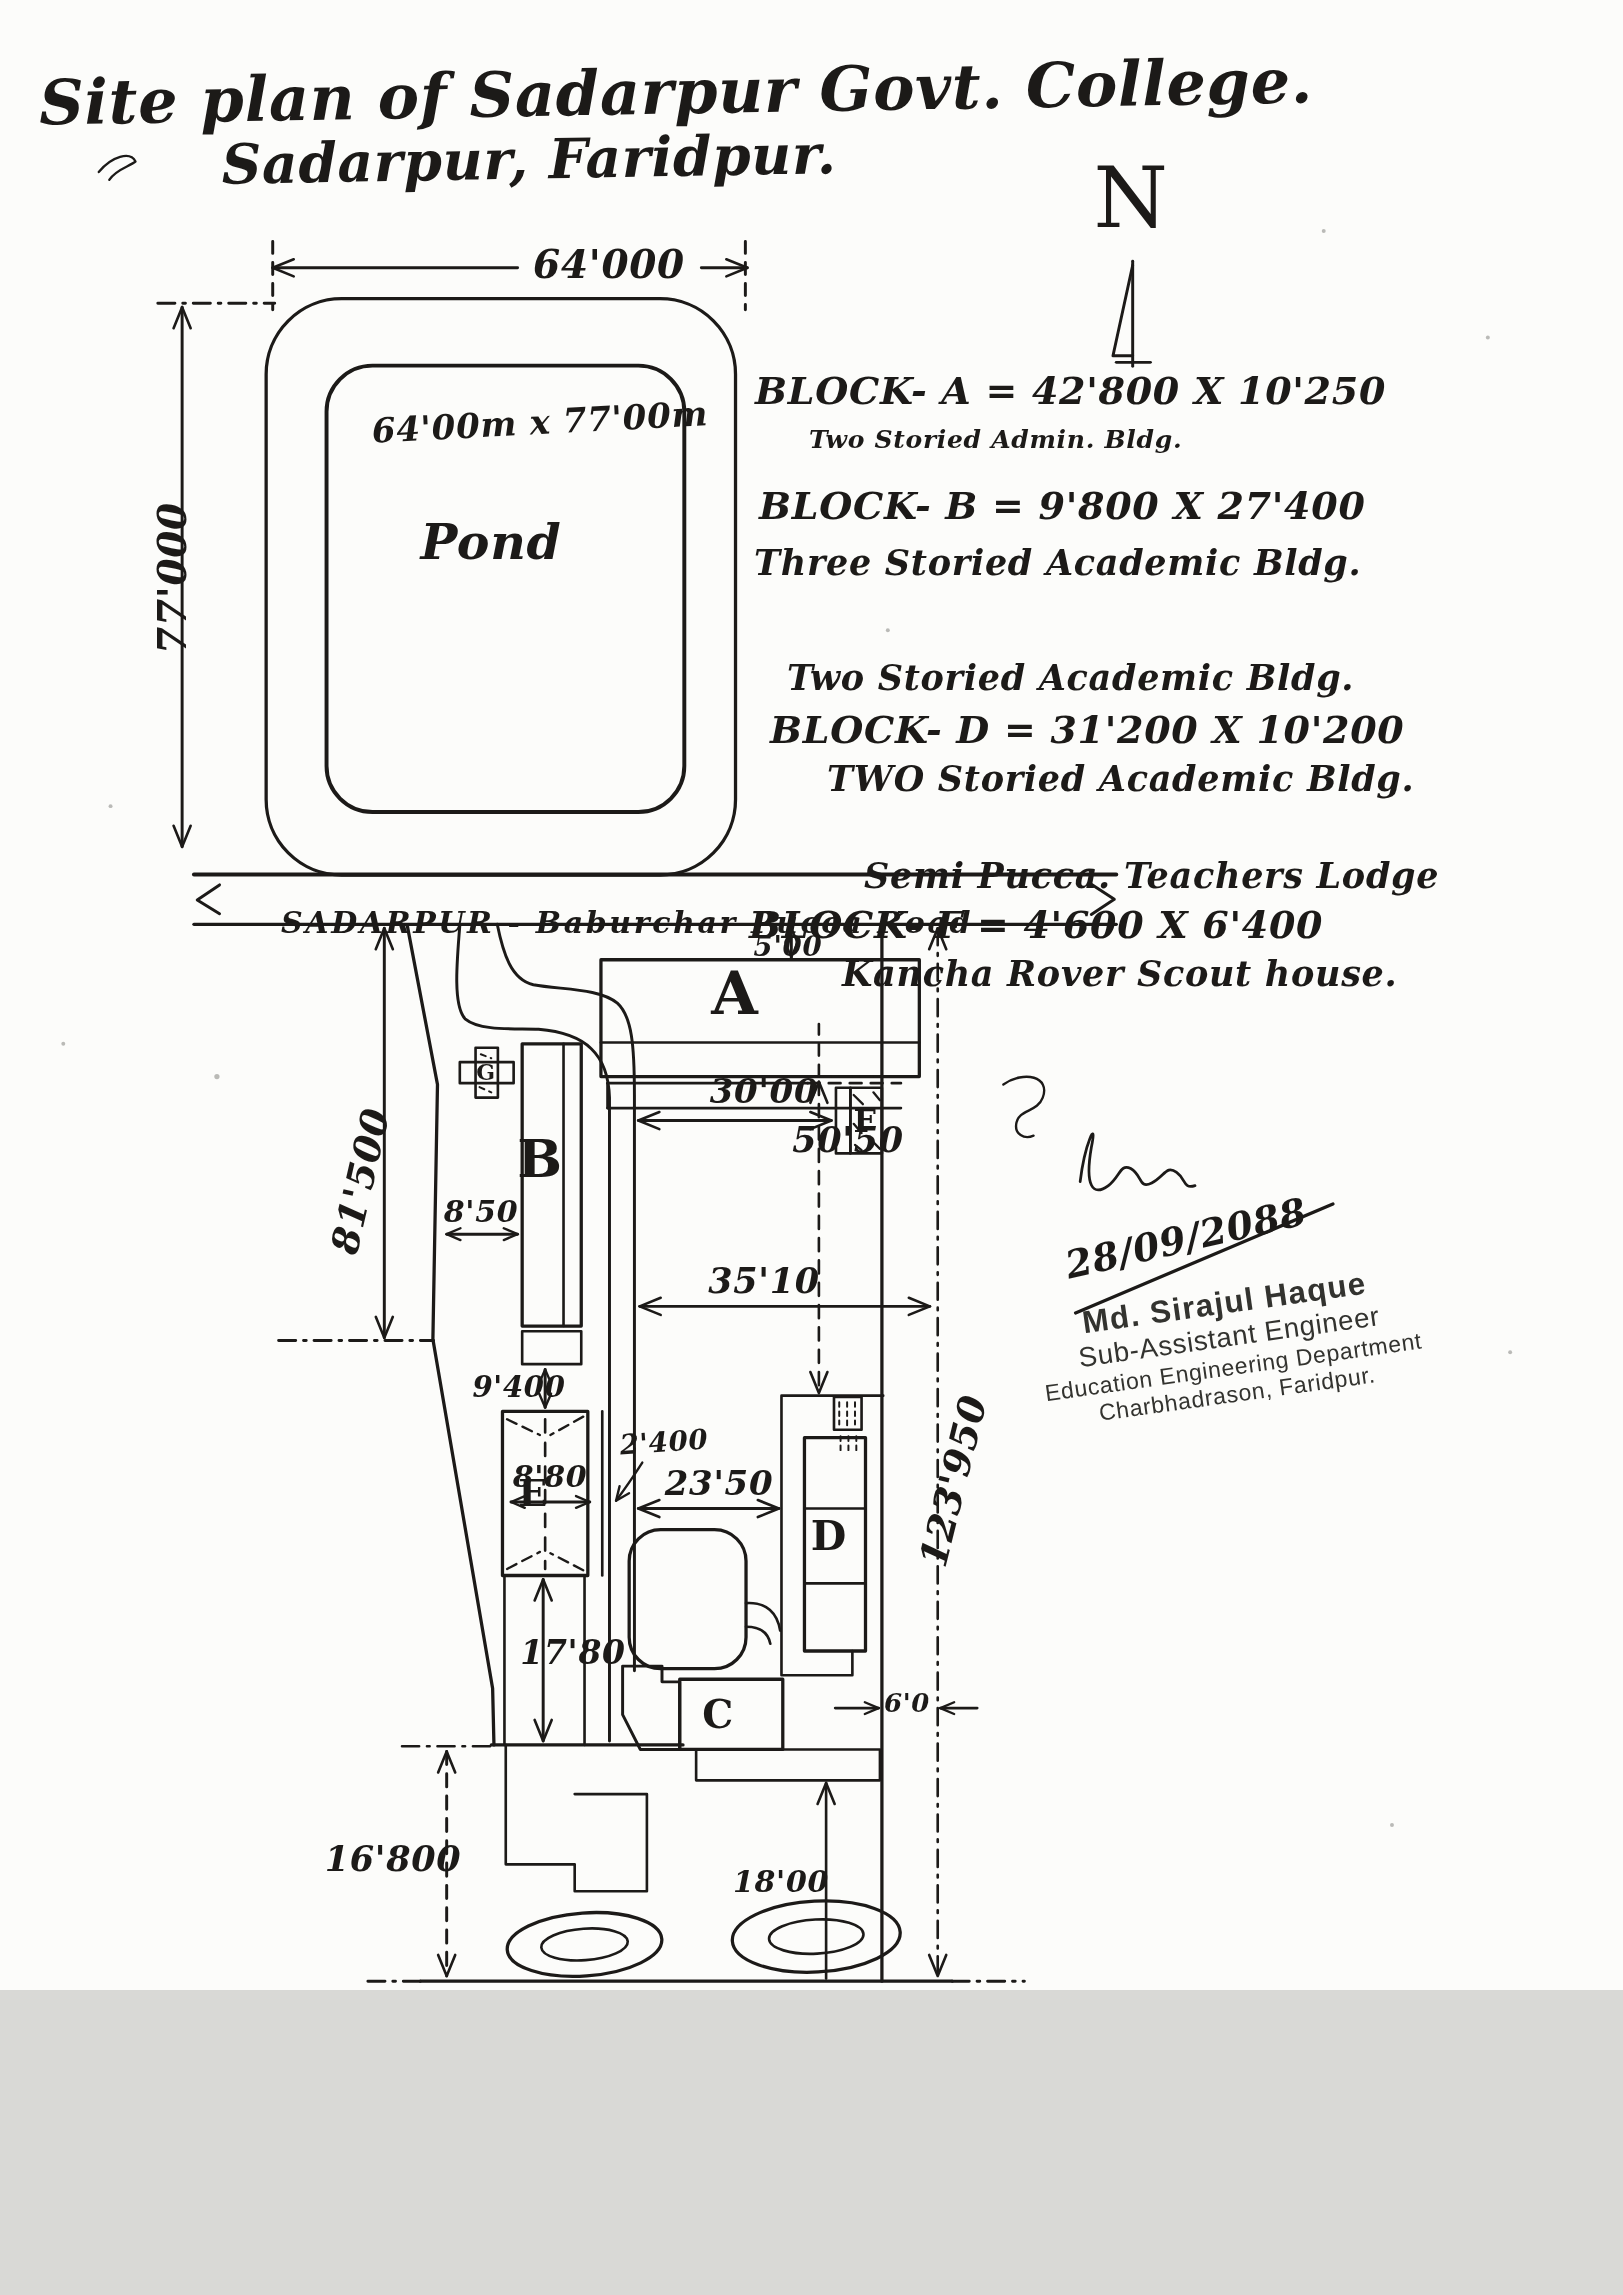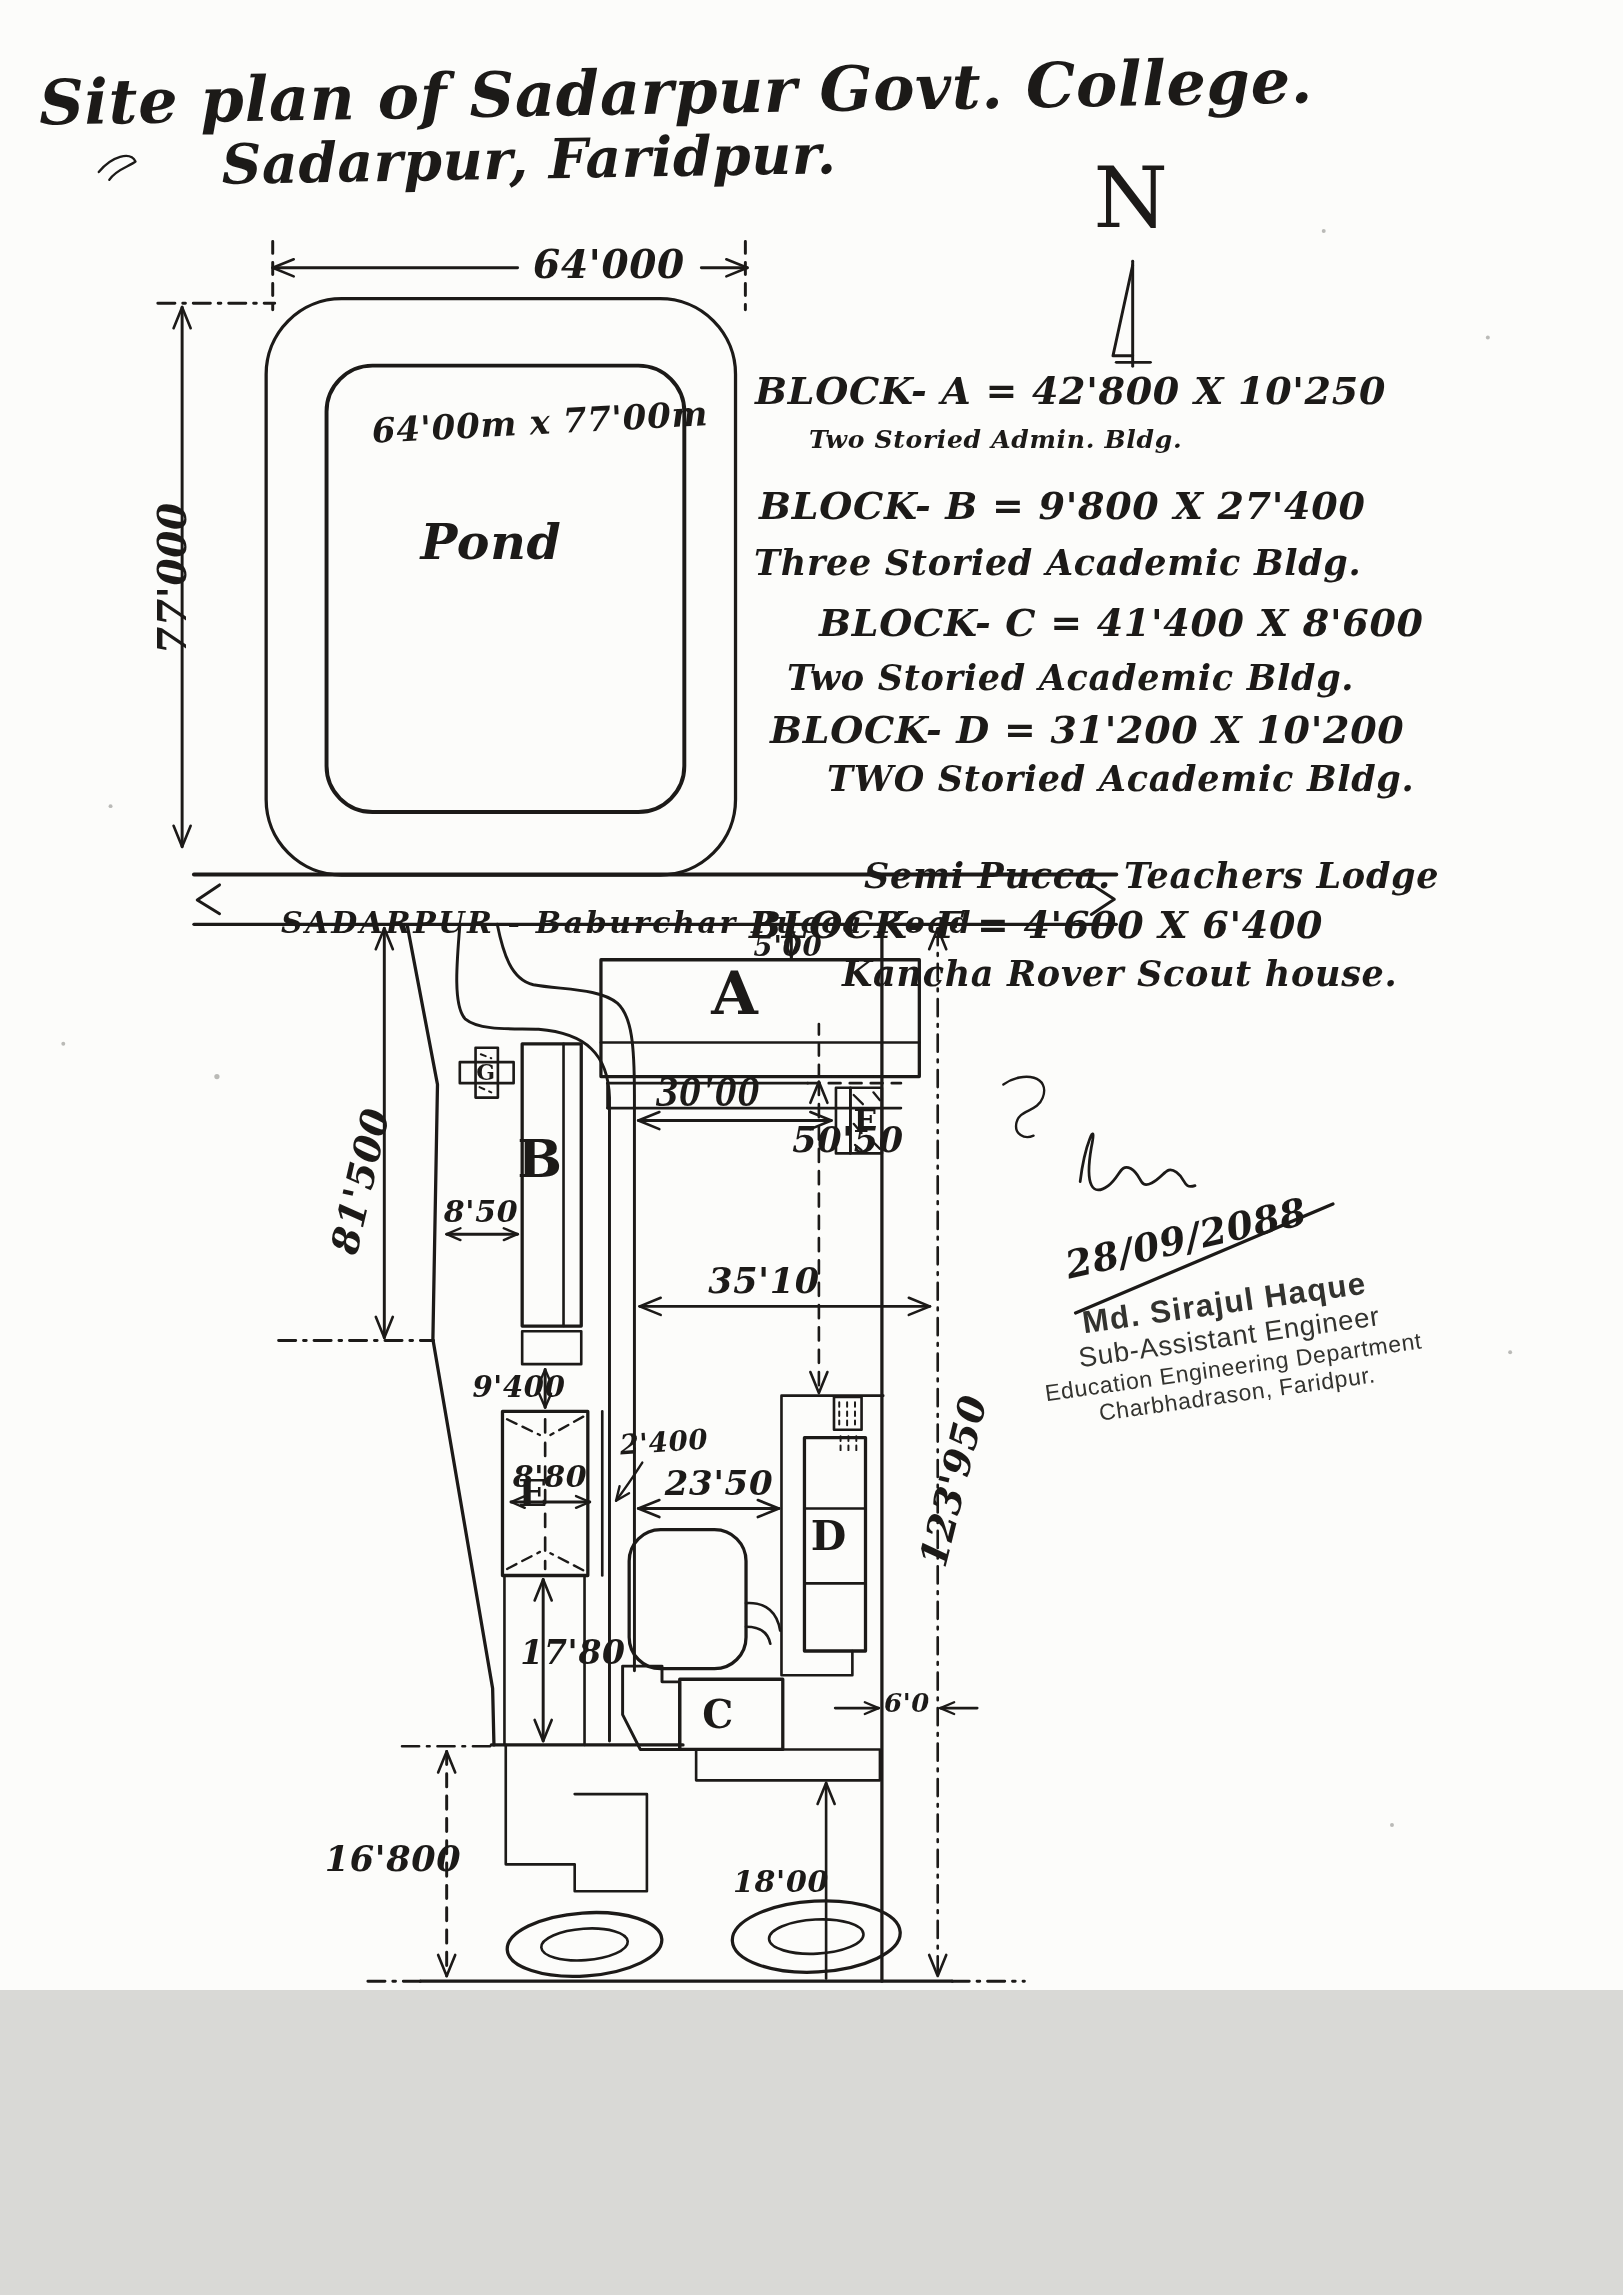--- a/index.html
+++ b/index.html
@@ -219,36 +219,35 @@
 
   <div class="lbl cap" style="left:1131px;top:197px;font-size:85px;font-weight:400;">N</div>
 
   <div class="lbl" style="left:540px;top:422px;font-size:34px;transform:translate(-50%,-50%) rotate(-3deg);">64'00m x 77'00m</div>
   <div class="lbl" style="left:491px;top:542px;font-size:49px;">Pond</div>
 
   <div class="ll" style="left:755px;top:368px;font-size:38px;">BLOCK- A = 42'800 X 10'250</div>
   <div class="ll" style="left:809px;top:425px;font-size:25px;">Two Storied Admin. Bldg.</div>
   <div class="ll" style="left:759px;top:483px;font-size:38px;">BLOCK- B = 9'800 X 27'400</div>
   <div class="ll" style="left:754px;top:542px;font-size:35px;">Three Storied Academic Bldg.</div>
-  <div class="ll" style="left:819px;top:600px;font-size:38px;">BLOCK- C = 41'400 X 8'600</div>
   <div class="ll" style="left:787px;top:657px;font-size:35px;">Two Storied Academic Bldg.</div>
   <div class="ll" style="left:770px;top:707px;font-size:38px;">BLOCK- D = 31'200 X 10'200</div>
   <div class="ll" style="left:827px;top:758px;font-size:35px;">TWO Storied Academic Bldg.</div>
   <div class="ll" style="left:864px;top:855px;font-size:35px;">Semi Pucca. Teachers Lodge</div>
   <div class="ll" style="left:749px;top:902px;font-size:38px;">BLOCK- F = 4'600 X 6'400</div>
   <div class="ll" style="left:842px;top:953px;font-size:35px;">Kancha Rover Scout house.</div>
 
   <div class="ll" style="left:281px;top:879px;font-size:30px;letter-spacing:2.6px;font-weight:700;margin-top:26px;">SADARPUR - Baburchar Pucca Road</div>
 
   <div class="lbl" style="left:609px;top:264px;font-size:39px;">64'000</div>
   <div class="lbl" style="left:172px;top:578px;font-size:39px;transform:translate(-50%,-50%) rotate(-90deg);">77'000</div>
   <div class="lbl" style="left:788px;top:946px;font-size:27.6px;">5'00</div>
   <div class="lbl" style="left:360px;top:1181px;font-size:38px;transform:translate(-50%,-50%) rotate(-77deg);">81'500</div>
   <div class="lbl" style="left:481px;top:1211px;font-size:30px;">8'50</div>
-  <div class="lbl" style="left:708px;top:1091px;font-size:44px;font-family:Liberation Serif, serif;">30'00</div>
+  <div class="lbl" style="left:764px;top:1091px;font-size:34px;">30'00</div>
   <div class="lbl" style="left:848px;top:1139px;font-size:35px;">50'50</div>
   <div class="lbl" style="left:764px;top:1280px;font-size:35px;">35'10</div>
   <div class="lbl" style="left:519px;top:1387px;font-size:29px;">9'400</div>
   <div class="lbl" style="left:550px;top:1476px;font-size:30px;">8'80</div>
   <div class="lbl" style="left:664px;top:1442px;font-size:27.6px;transform:translate(-50%,-50%) rotate(-4deg);">2'400</div>
   <div class="lbl" style="left:719px;top:1483px;font-size:34px;">23'50</div>
   <div class="lbl" style="left:953px;top:1481px;font-size:38px;transform:translate(-50%,-50%) rotate(-76deg);">123'950</div>
   <div class="lbl" style="left:573px;top:1652px;font-size:33px;">17'80</div>
   <div class="lbl" style="left:907px;top:1703px;font-size:26px;">6'0</div>
   <div class="lbl" style="left:393px;top:1858px;font-size:35px;text-align:center;">16'800</div>

